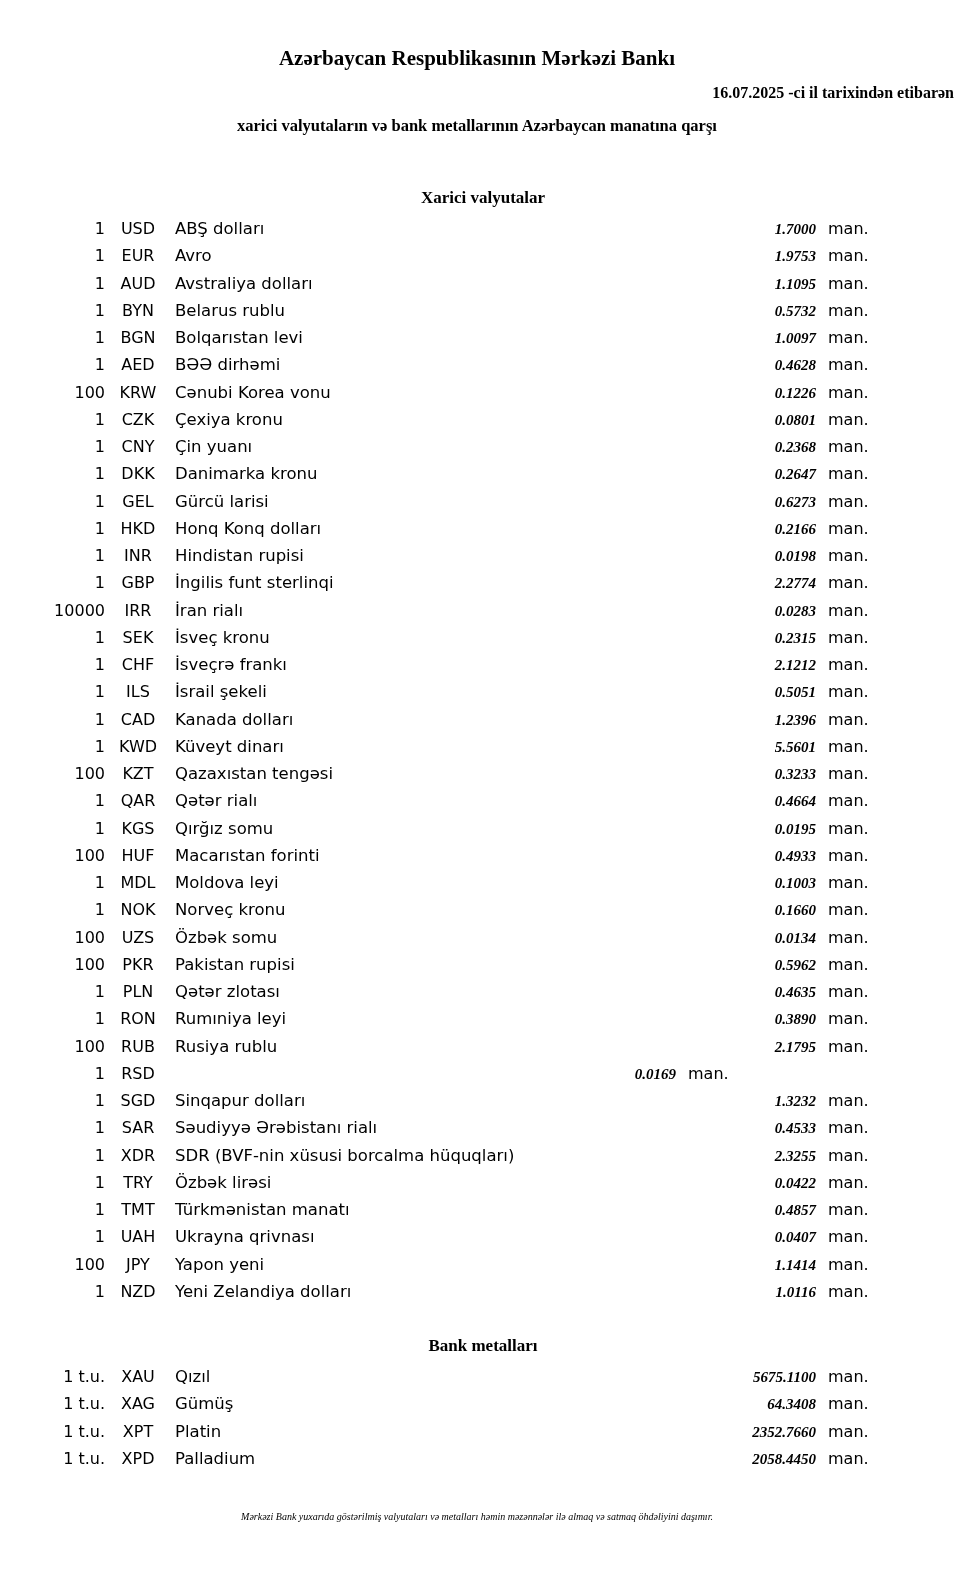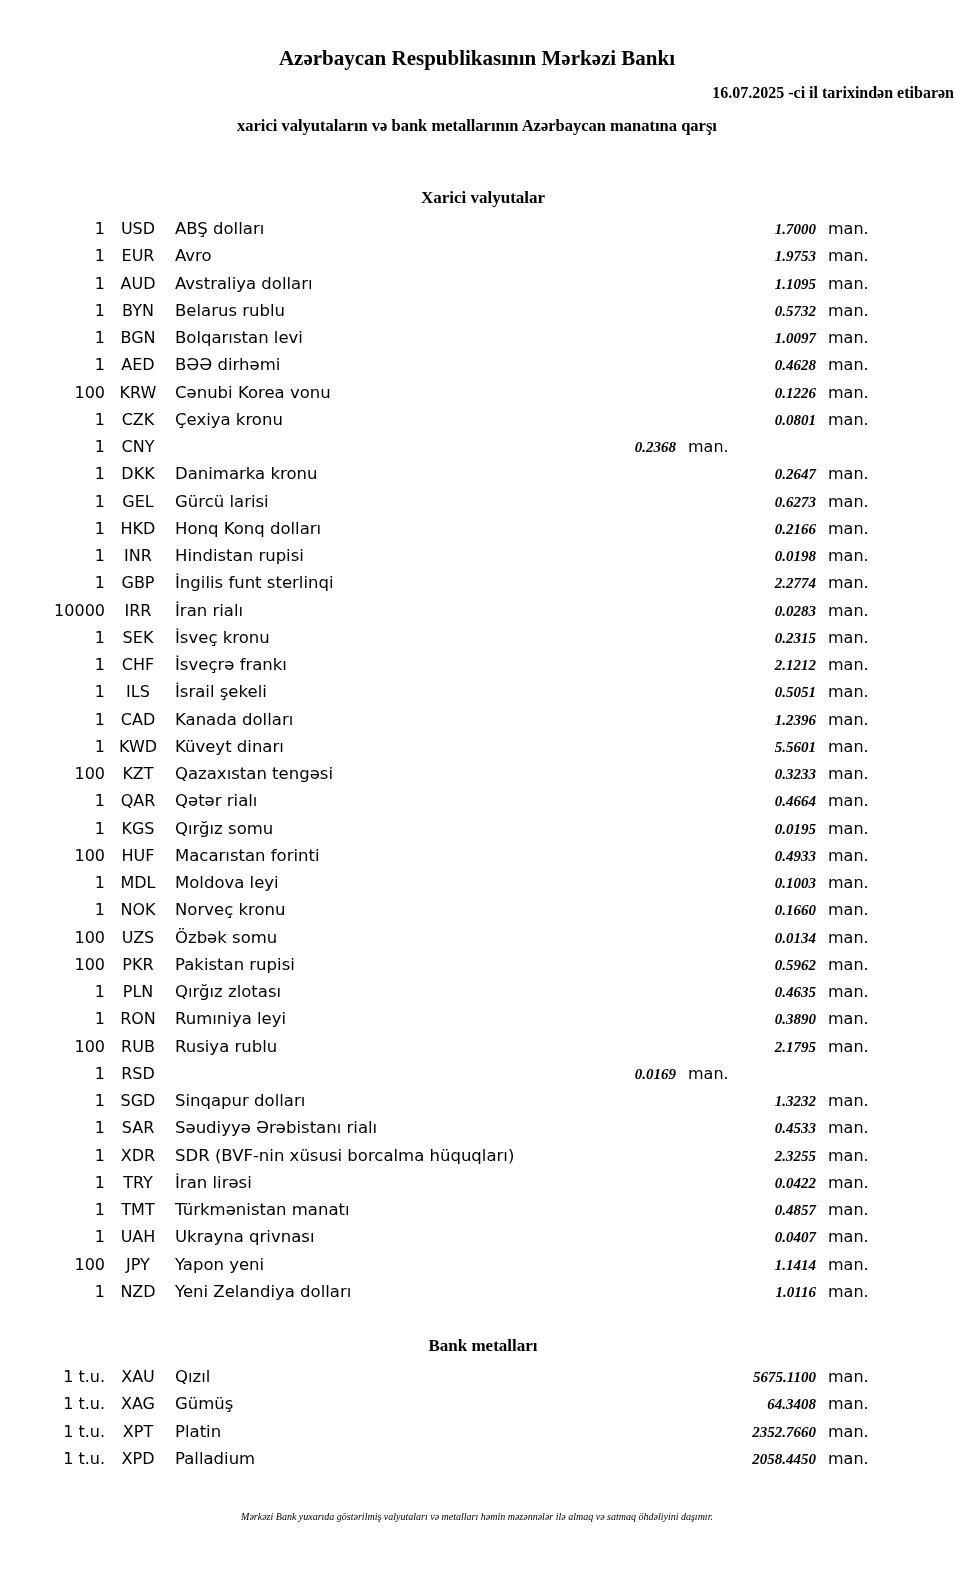--- a/index.html
+++ b/index.html
@@ -137,20 +137,21 @@
         <div class="row">
           <span class="qty">1</span>
           <span class="code">CZK</span>
           <span class="name">Çexiya kronu</span>
           <span class="rate">0.0801</span>
           <span class="unit">man.</span>
         </div>
         <div class="row">
           <span class="qty">1</span>
           <span class="code">CNY</span>
+          <span class="name">Çin yuanı</span>
           <span class="rate">0.2368</span>
           <span class="unit">man.</span>
         </div>
         <div class="row">
           <span class="qty">1</span>
           <span class="code">DKK</span>
           <span class="name">Danimarka kronu</span>
           <span class="rate">0.2647</span>
           <span class="unit">man.</span>
         </div>
@@ -276,21 +277,21 @@
         <div class="row">
           <span class="qty">100</span>
           <span class="code">PKR</span>
           <span class="name">Pakistan rupisi</span>
           <span class="rate">0.5962</span>
           <span class="unit">man.</span>
         </div>
         <div class="row">
           <span class="qty">1</span>
           <span class="code">PLN</span>
-          <span class="name">Qırğız zlotası</span>
+          <span class="name">Qətər zlotası</span>
           <span class="rate">0.4635</span>
           <span class="unit">man.</span>
         </div>
         <div class="row">
           <span class="qty">1</span>
           <span class="code">RON</span>
           <span class="name">Rumıniya leyi</span>
           <span class="rate">0.3890</span>
           <span class="unit">man.</span>
         </div>
@@ -324,21 +325,21 @@
         <div class="row">
           <span class="qty">1</span>
           <span class="code">XDR</span>
           <span class="name">SDR (BVF-nin xüsusi borcalma hüquqları)</span>
           <span class="rate">2.3255</span>
           <span class="unit">man.</span>
         </div>
         <div class="row">
           <span class="qty">1</span>
           <span class="code">TRY</span>
-          <span class="name">İran lirəsi</span>
+          <span class="name">Özbək lirəsi</span>
           <span class="rate">0.0422</span>
           <span class="unit">man.</span>
         </div>
         <div class="row">
           <span class="qty">1</span>
           <span class="code">TMT</span>
           <span class="name">Türkmənistan manatı</span>
           <span class="rate">0.4857</span>
           <span class="unit">man.</span>
         </div>

